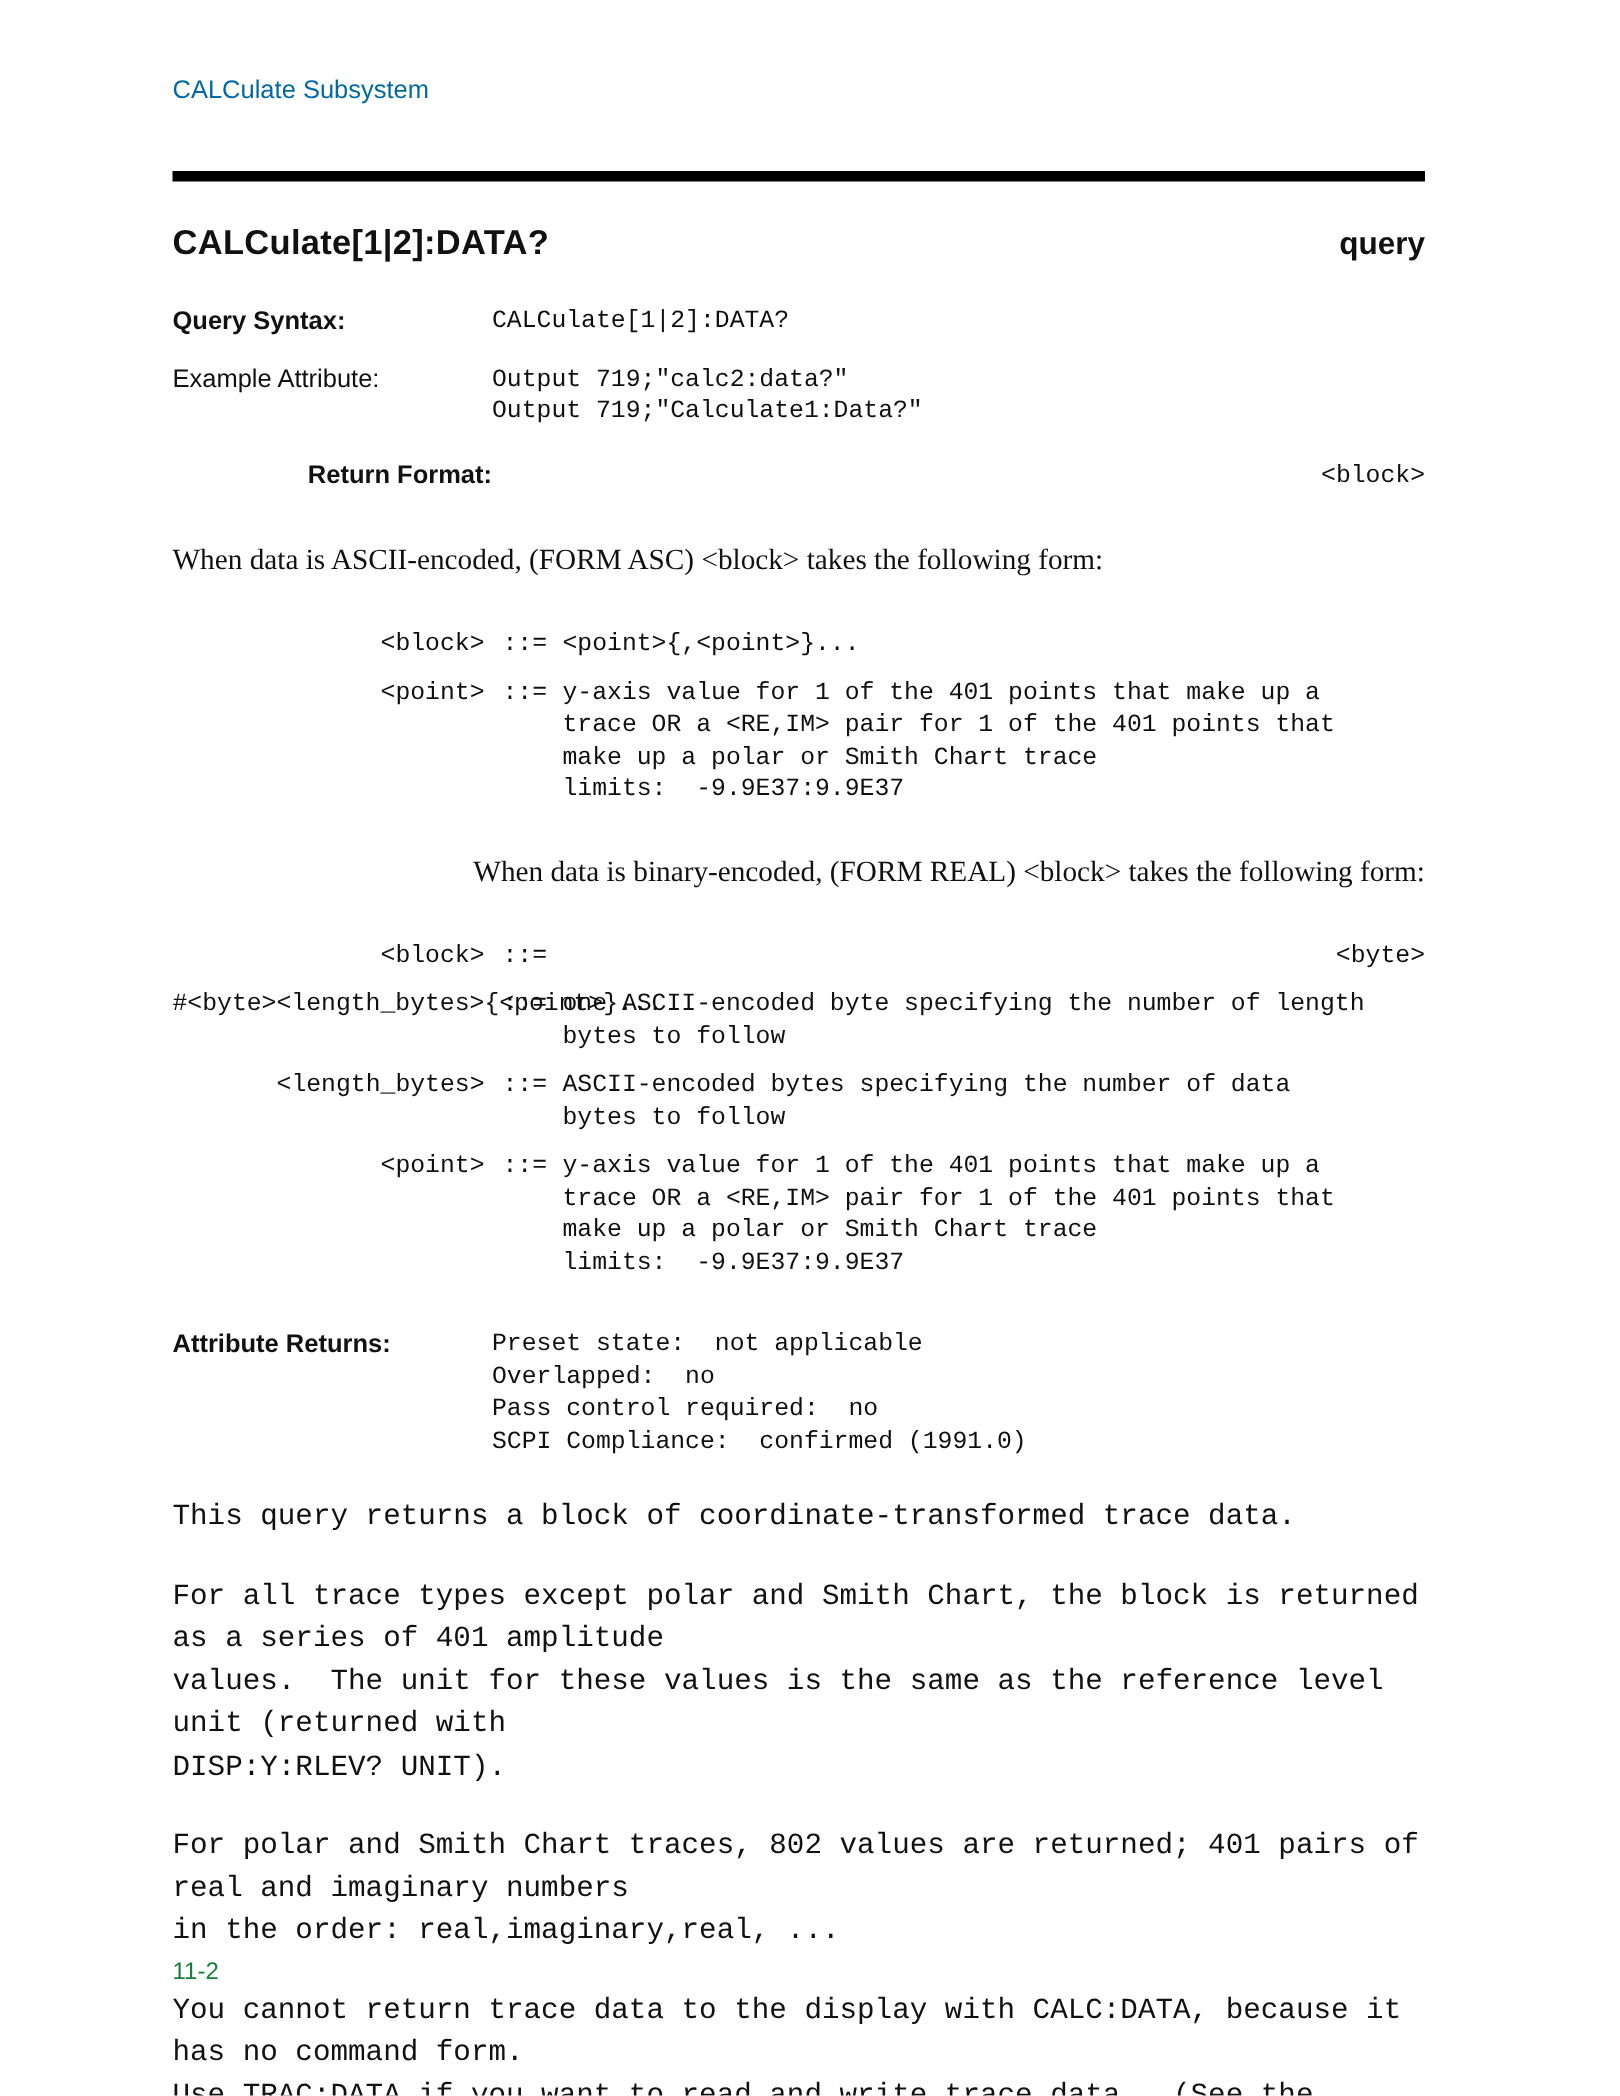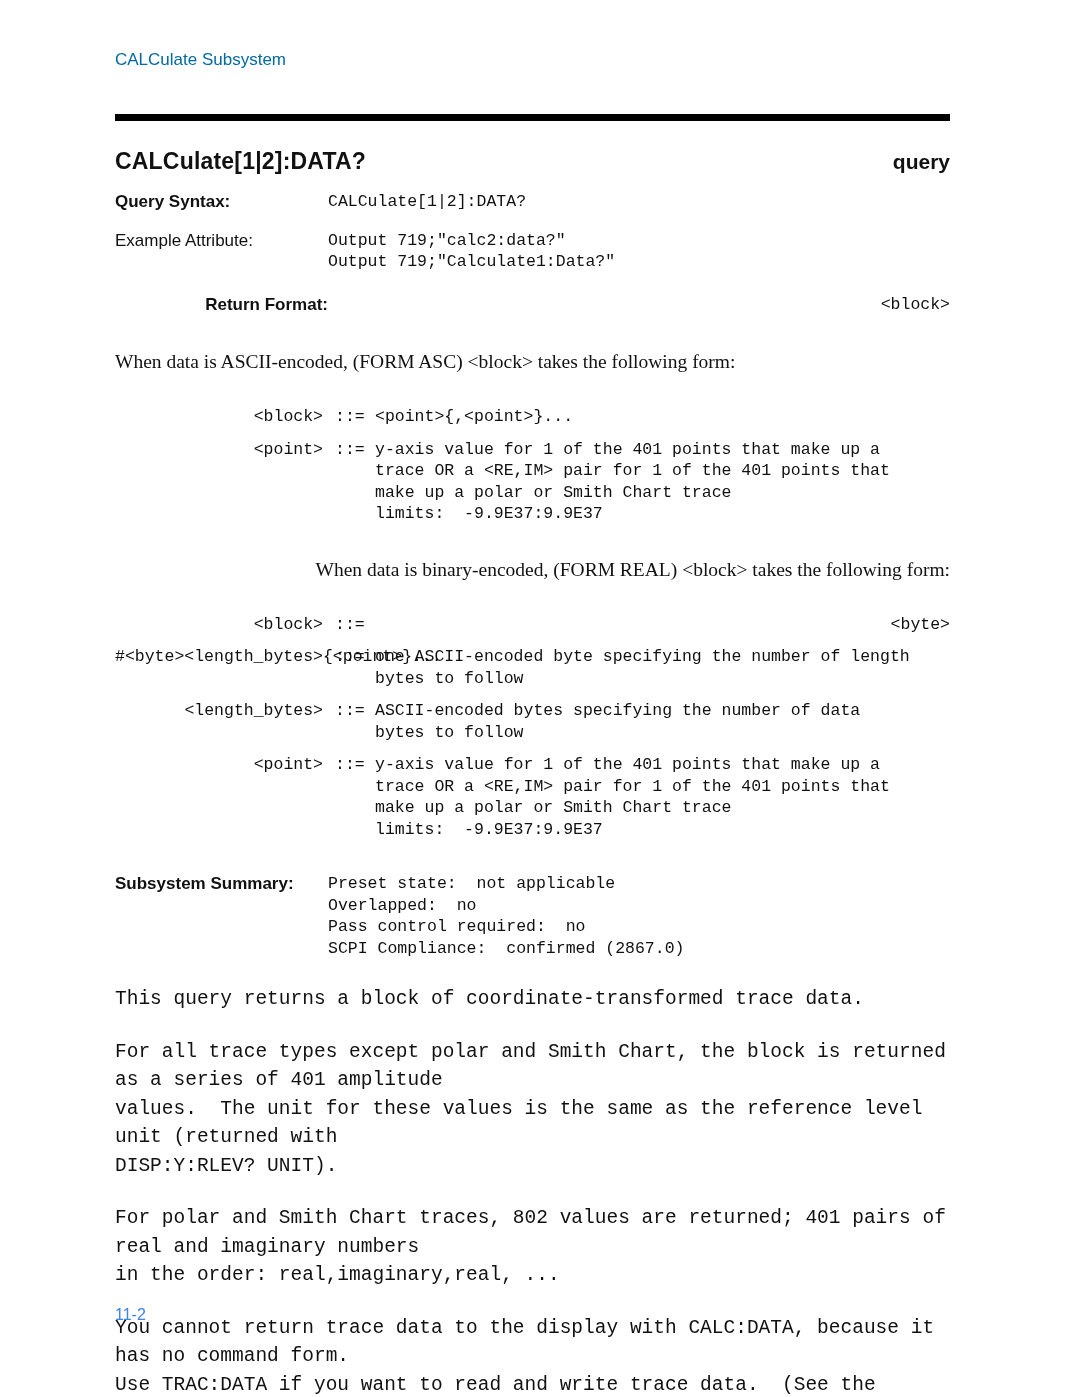--- a/index.html
+++ b/index.html
@@ -54,21 +54,21 @@
     padding-top: 1px;
   }
   .field-label.regular { font-weight: normal; }
   .code {
     font-family: "Liberation Mono", monospace;
     font-size: 16.5px;
     line-height: 21.5px;
     white-space: pre;
     color: #101010;
   }
-  .mt-qs { margin-top: 16px; }
+  .mt-qs { margin-top: 28px; }
   .mt-ex { margin-top: 17px; }
   .mt-rf { margin-top: 21px; text-align: right; }
   .lead {
     font-size: 19.5px;
     line-height: 28px;
   }
   .mt-lead1 { margin-top: 33px; }
   .mt-lead2 { margin-top: 31px; text-align: right; }
   .def-list {
     margin-top: 30px;
@@ -92,21 +92,21 @@
     margin-top: 24px;
     font-family: Liberation Mono, monospace;
   }
   .para.first { margin-top: 26px; }
   .page-number {
     position: absolute;
     left: 115px;
     top: 1306px;
     font-family: "Liberation Sans", sans-serif;
     font-size: 16px;
-    color: #3b82f6;
+    color: #15803d;
   }
 </style>
 </head>
 <body>
 
 <div class="page">
 
   <div class="running-header">CALCulate Subsystem</div>
 
   <div class="rule"></div>
@@ -167,25 +167,25 @@
 
     <div class="code def-term">&lt;point&gt;</div>
     <div class="code def-op">::=</div>
     <div class="code def-body">y-axis value for 1 of the 401 points that make up a
 trace OR a &lt;RE,IM&gt; pair for 1 of the 401 points that
 make up a polar or Smith Chart trace
 limits:  -9.9E37:9.9E37</div>
   </div>
 
   <div class="field-row mt-attr">
-    <div class="field-label">Subsystem Summary:</div>
+    <div class="field-label">Attribute Returns:</div>
     <div class="code">Preset state:  not applicable
 Overlapped:  no
 Pass control required:  no
-SCPI Compliance:  confirmed (2867.0)</div>
+SCPI Compliance:  confirmed (1991.0)</div>
   </div>
 
 
   <div class="para first">This query returns a block of coordinate-transformed trace data.</div>
   <div class="para">For all trace types except polar and Smith Chart, the block is returned as a series of 401 amplitude
 values.  The unit for these values is the same as the reference level unit (returned with
 DISP:Y:RLEV? UNIT).</div>
   <div class="para">For polar and Smith Chart traces, 802 values are returned; 401 pairs of real and imaginary numbers
 in the order: real,imaginary,real, ...</div>
   <div class="para">You cannot return trace data to the display with CALC:DATA, because it has no command form.

